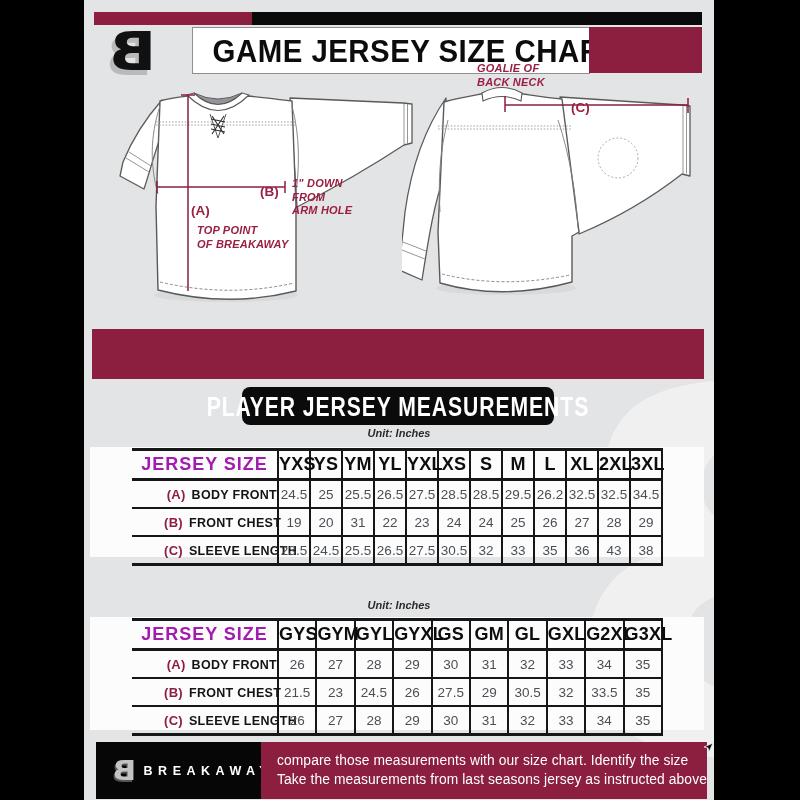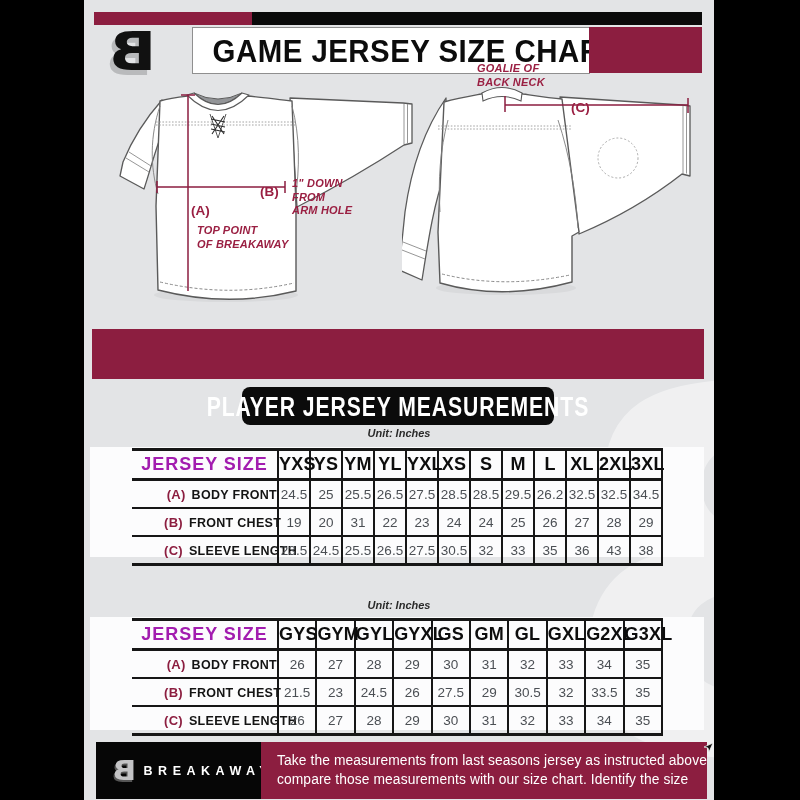--- a/index.html
+++ b/index.html
@@ -324,22 +324,22 @@
           </tr>
         </tbody>
       </table>
 
     <div class="footer">
       <div class="footer-black">
         <span class="bglyph">B</span>
         <span class="brand">BREAKAWAY</span>
       </div>
       <div class="footer-maroon">
+        <div>compare those measurements  with our size chart. Identify the size</div>
         <div>Take the measurements from last seasons jersey as instructed above</div>
-        <div>compare those measurements  with our size chart. Identify the size</div>
       </div>
     </div>
   </div>
 
   <svg class="cursor" width="12" height="12" viewBox="0 0 12 12">
     <polygon points="1,5 10,1 6,10 5,6" fill="#111" stroke="#f2f2f2" stroke-width="0.8"></polygon>
   </svg>
 </div>
 
 </body></html>

